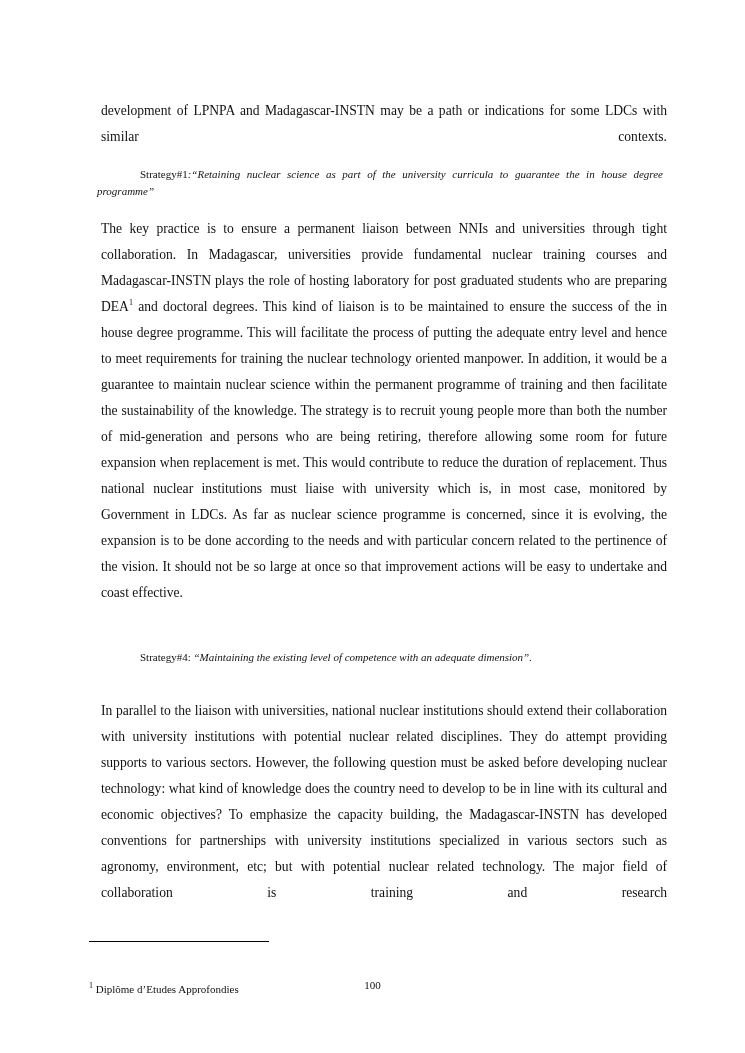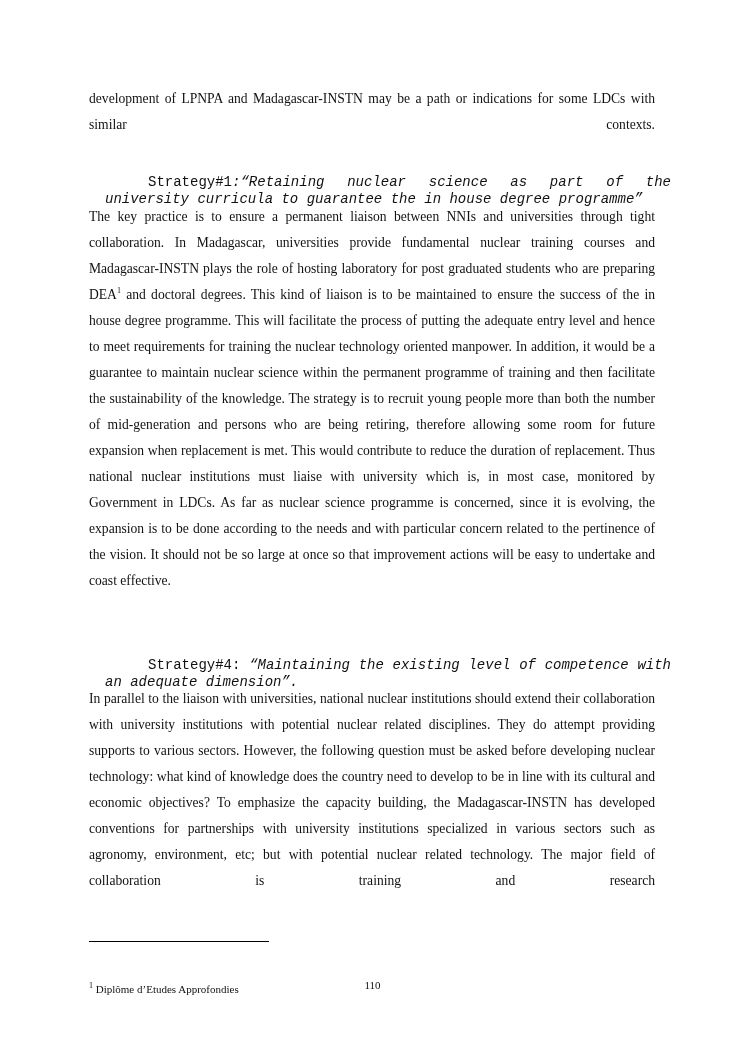--- a/index.html
+++ b/index.html
@@ -1,21 +1,21 @@
 <!DOCTYPE html>
 <html><head>
 <meta charset="utf-8">
 <style>
   html, body { margin: 0; padding: 0; background: #ffffff; }
   body { width: 745px; height: 1053px; position: relative; overflow: hidden;
          font-family: "Liberation Serif", "DejaVu Serif", serif; color: #111; }
   .page { position: absolute; left: 89px; top: 0; width: 566px; }
-  .para { font-size: 13.6px; line-height: 26px; text-align: justify; margin: 0; }
+  .para { font-size: 13.6px; line-height: 26px; text-align: justify; margin: 12px; }
   .justify-last::after { content: ""; display: inline-block; width: 100%; }
-  .heading { font-size: 14px; line-height: 17px; text-align: justify; margin: 16px; text-indent: 43px; font-family: Liberation Mono, monospace; }
+  .heading { font-size: 11px; line-height: 17px; text-align: justify; margin: 8px; text-indent: 43px; }
   .heading .q { font-style: italic; }
   .footnote-rule { position: absolute; left: 89px; top: 941px; width: 180px; border-top: 1px solid #000; }
   .footnote { position: absolute; left: 89px; top: 982px; font-size: 11px; line-height: 14px; }
   .footnote sup, .para sup { font-size: 8px; vertical-align: super; line-height: 0; }
   .page-number { position: absolute; left: 0; width: 745px; top: 979px; text-align: center; font-size: 11px; }
 </style>
 </head>
 <body>
 
 <div class="page">
@@ -26,13 +26,13 @@
   <p class="para" style="position:absolute; top:204px; width:566px;"><span>The key practice is to ensure a permanent liaison between NNIs and universities through tight collaboration. In Madagascar, universities provide fundamental nuclear training courses and Madagascar-INSTN plays the role of hosting laboratory for post graduated students who are preparing DEA</span><sup>1</sup><span> and doctoral degrees. This kind of liaison is to be maintained to ensure the success of the in house degree programme. This will facilitate the process of putting the adequate entry level and hence to meet requirements for training the nuclear technology oriented manpower. In addition, it would be a guarantee to maintain nuclear science within the permanent programme of training and then facilitate the sustainability of the knowledge. The strategy is to recruit young people more than both the number of mid-generation and persons who are being retiring, therefore allowing some room for future expansion when replacement is met. This would contribute to reduce the duration of replacement. Thus national nuclear institutions must liaise with university which is, in most case, monitored by Government in LDCs. As far as nuclear science programme is concerned, since it is evolving, the expansion is to be done according to the needs and with particular concern related to the pertinence of the vision. It should not be so large at once so that improvement actions will be easy to undertake and coast effective.</span></p>
 
   <p class="heading" style="position:absolute; top:641px; width:566px;"><span>Strategy#4</span><span>: </span><span class="q">“Maintaining the existing level of competence with an adequate dimension”.</span></p>
 
   <p class="para justify-last" style="position:absolute; top:686px; width:566px;">In parallel to the liaison with universities, national nuclear institutions should extend their collaboration with university institutions with potential nuclear related disciplines. They do attempt providing supports to various sectors. However, the following question must be asked before developing nuclear technology: what kind of knowledge does the country need to develop to be in line with its cultural and economic objectives? To emphasize the capacity building, the Madagascar-INSTN has developed conventions for partnerships with university institutions specialized in various sectors such as agronomy, environment, etc; but with potential nuclear related technology. The major field of collaboration is training and research</p>
 </div>
 
 <div class="footnote-rule"></div>
 <div class="footnote"><sup>1</sup><span> Diplôme d’Etudes Approfondies</span></div>
 
-<div class="page-number">110</div>
+<div class="page-number">100</div>
 
 </body></html>

